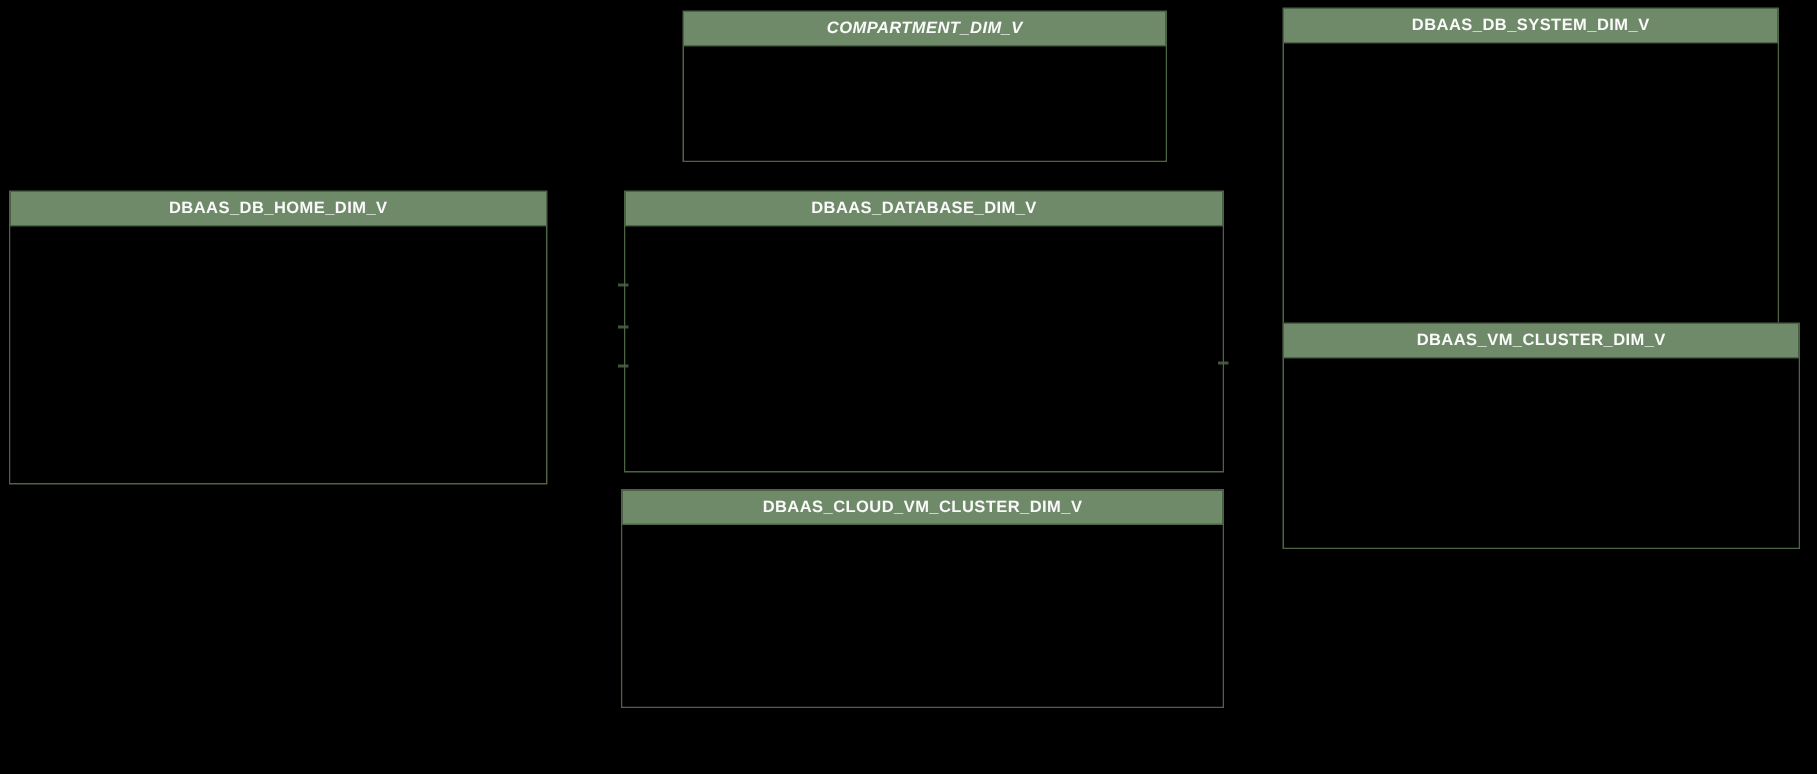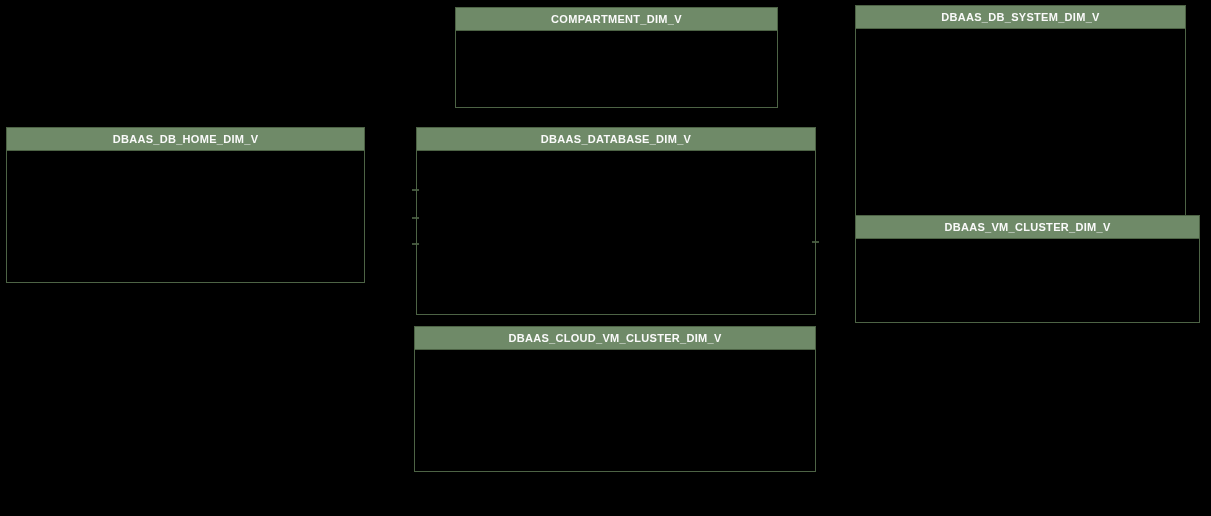--- a/index.html
+++ b/index.html
@@ -46,49 +46,49 @@
     position: absolute;
     background: var(--border, #4d6345);
     opacity: 0.85;
   }
 </style>
 </head>
 <body>
 
 <div class="canvas">
 
-  <div class="entity" style="left: 455px; top: 7px; width: 323px; height: 101px;">
+  <div class="entity" style="left: 455px; top: 7px; width: 323px; height: 101px; font-style: italic;">
     <div class="entity-header">
       <span class="entity-title">COMPARTMENT_DIM_V</span>
     </div>
     <div class="entity-body"></div>
   </div>
 
-  <div class="entity" style="left: 6px; top: 127px; width: 359px; height: 156px;">
+  <div class="entity" style="left: 6px; top: 127px; width: 359px; height: 196px;">
     <div class="entity-header">
       <span class="entity-title">DBAAS_DB_HOME_DIM_V</span>
     </div>
     <div class="entity-body"></div>
   </div>
 
   <div class="entity" style="left: 416px; top: 127px; width: 400px; height: 188px;">
     <div class="entity-header">
       <span class="entity-title">DBAAS_DATABASE_DIM_V</span>
     </div>
     <div class="entity-body"></div>
   </div>
 
   <div class="entity" style="left: 855px; top: 5px; width: 331px; height: 234px;">
     <div class="entity-header">
       <span class="entity-title">DBAAS_DB_SYSTEM_DIM_V</span>
     </div>
     <div class="entity-body"></div>
   </div>
 
-  <div class="entity" style="left: 855px; top: 215px; width: 345px; height: 108px;">
+  <div class="entity" style="left: 855px; top: 215px; width: 345px; height: 151px;">
     <div class="entity-header">
       <span class="entity-title">DBAAS_VM_CLUSTER_DIM_V</span>
     </div>
     <div class="entity-body"></div>
   </div>
 
   <div class="entity" style="left: 414px; top: 326px; width: 402px; height: 146px;">
     <div class="entity-header">
       <span class="entity-title">DBAAS_CLOUD_VM_CLUSTER_DIM_V</span>
     </div>

